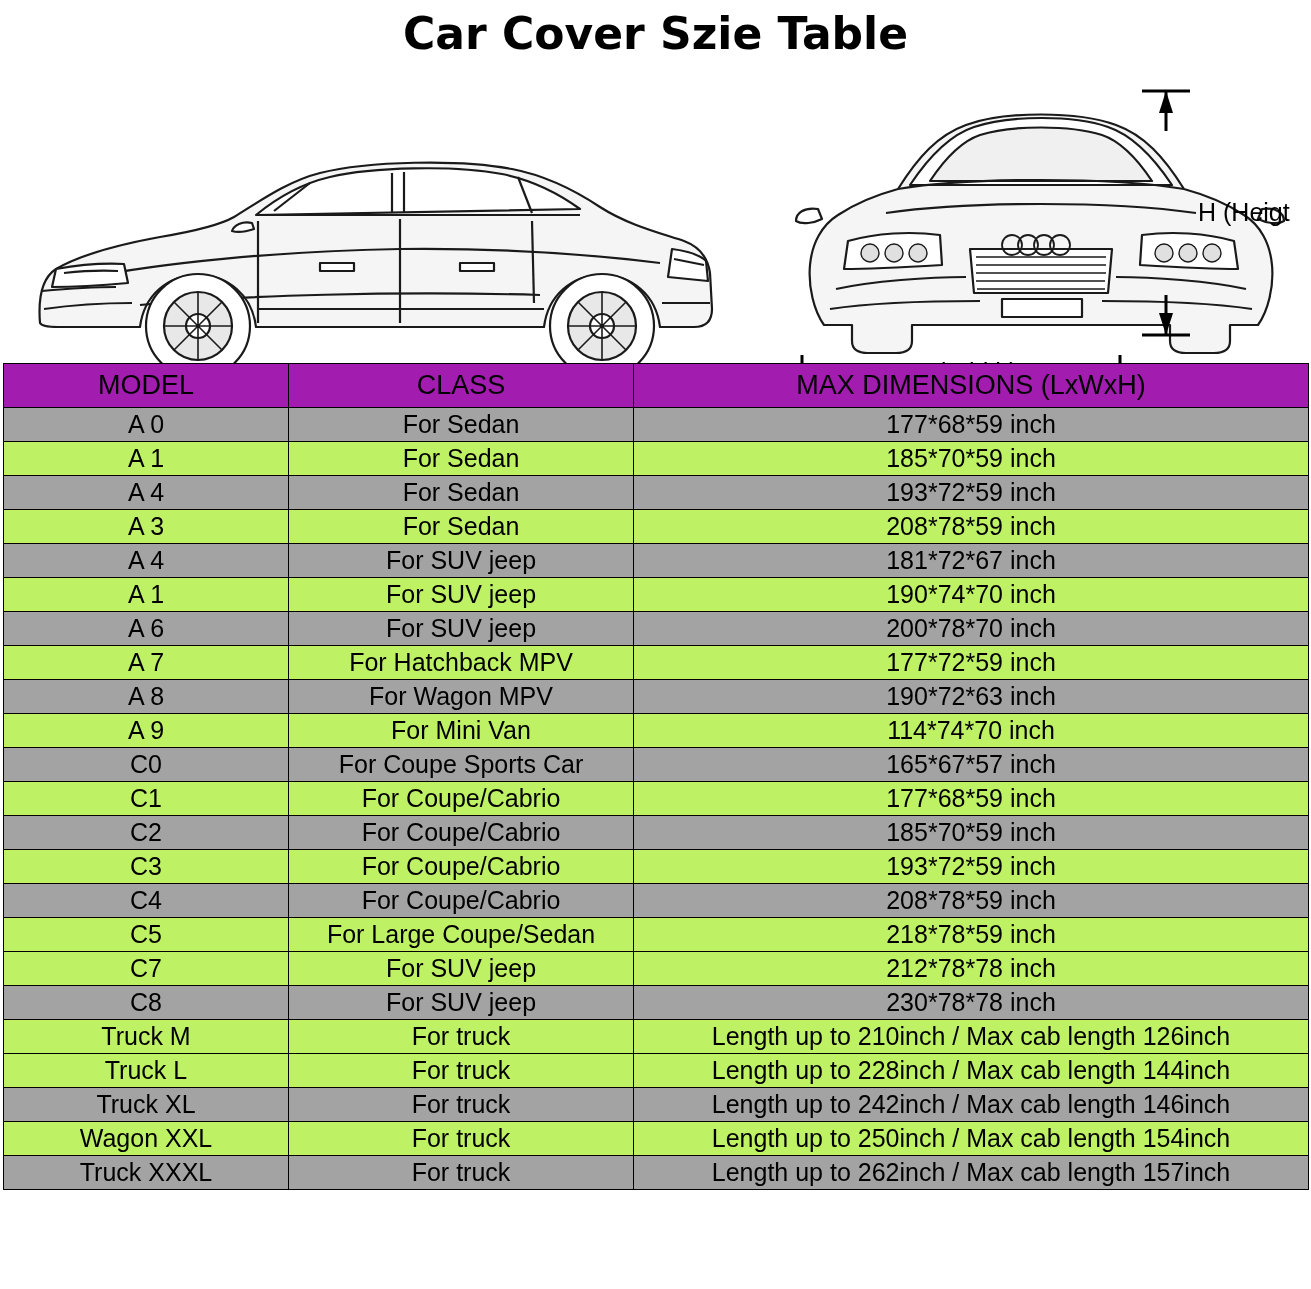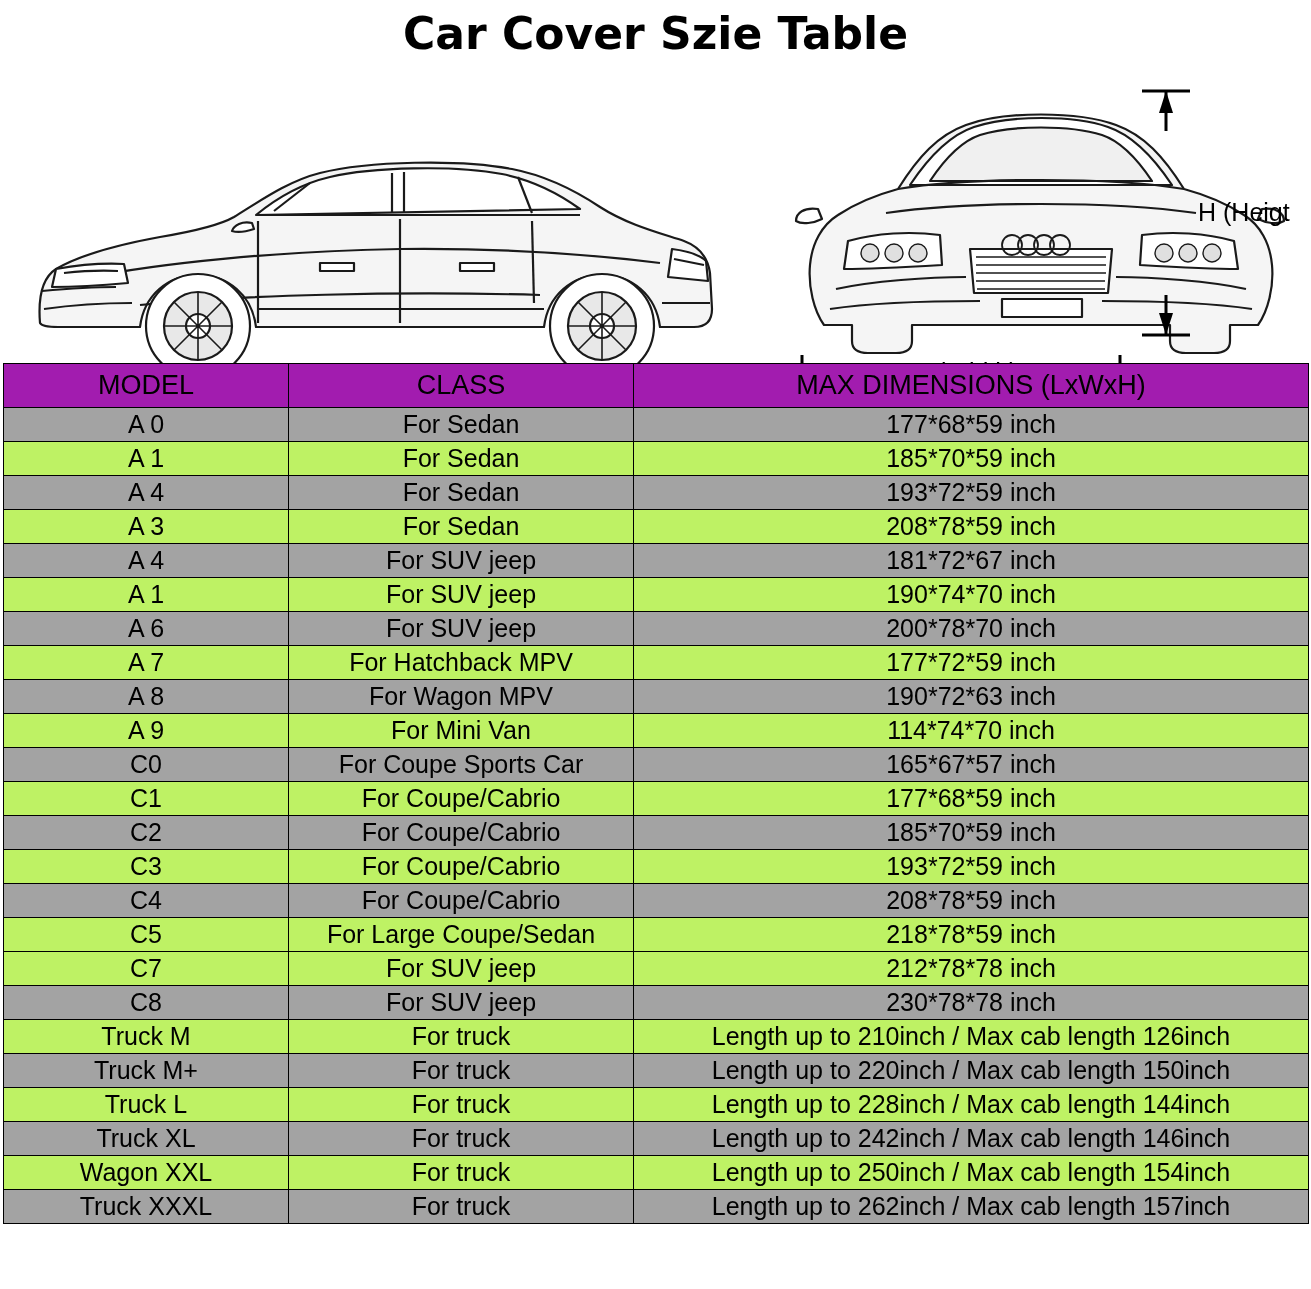--- a/index.html
+++ b/index.html
@@ -350,25 +350,20 @@
         <tr class="shade">
           <td>C8</td>
           <td>For SUV jeep</td>
           <td>230*78*78 inch</td>
         </tr>
         <tr class="plain">
           <td>Truck M</td>
           <td>For truck</td>
           <td>Length up to 210inch / Max cab length 126inch</td>
         </tr>
-        <tr class="shade">
-          <td>Truck M+</td>
-          <td>For truck</td>
-          <td>Length up to 220inch / Max cab length 150inch</td>
-        </tr>
         <tr class="plain">
           <td>Truck L</td>
           <td>For truck</td>
           <td>Length up to 228inch / Max cab length 144inch</td>
         </tr>
         <tr class="shade">
           <td>Truck XL</td>
           <td>For truck</td>
           <td>Length up to 242inch / Max cab length 146inch</td>
         </tr>

